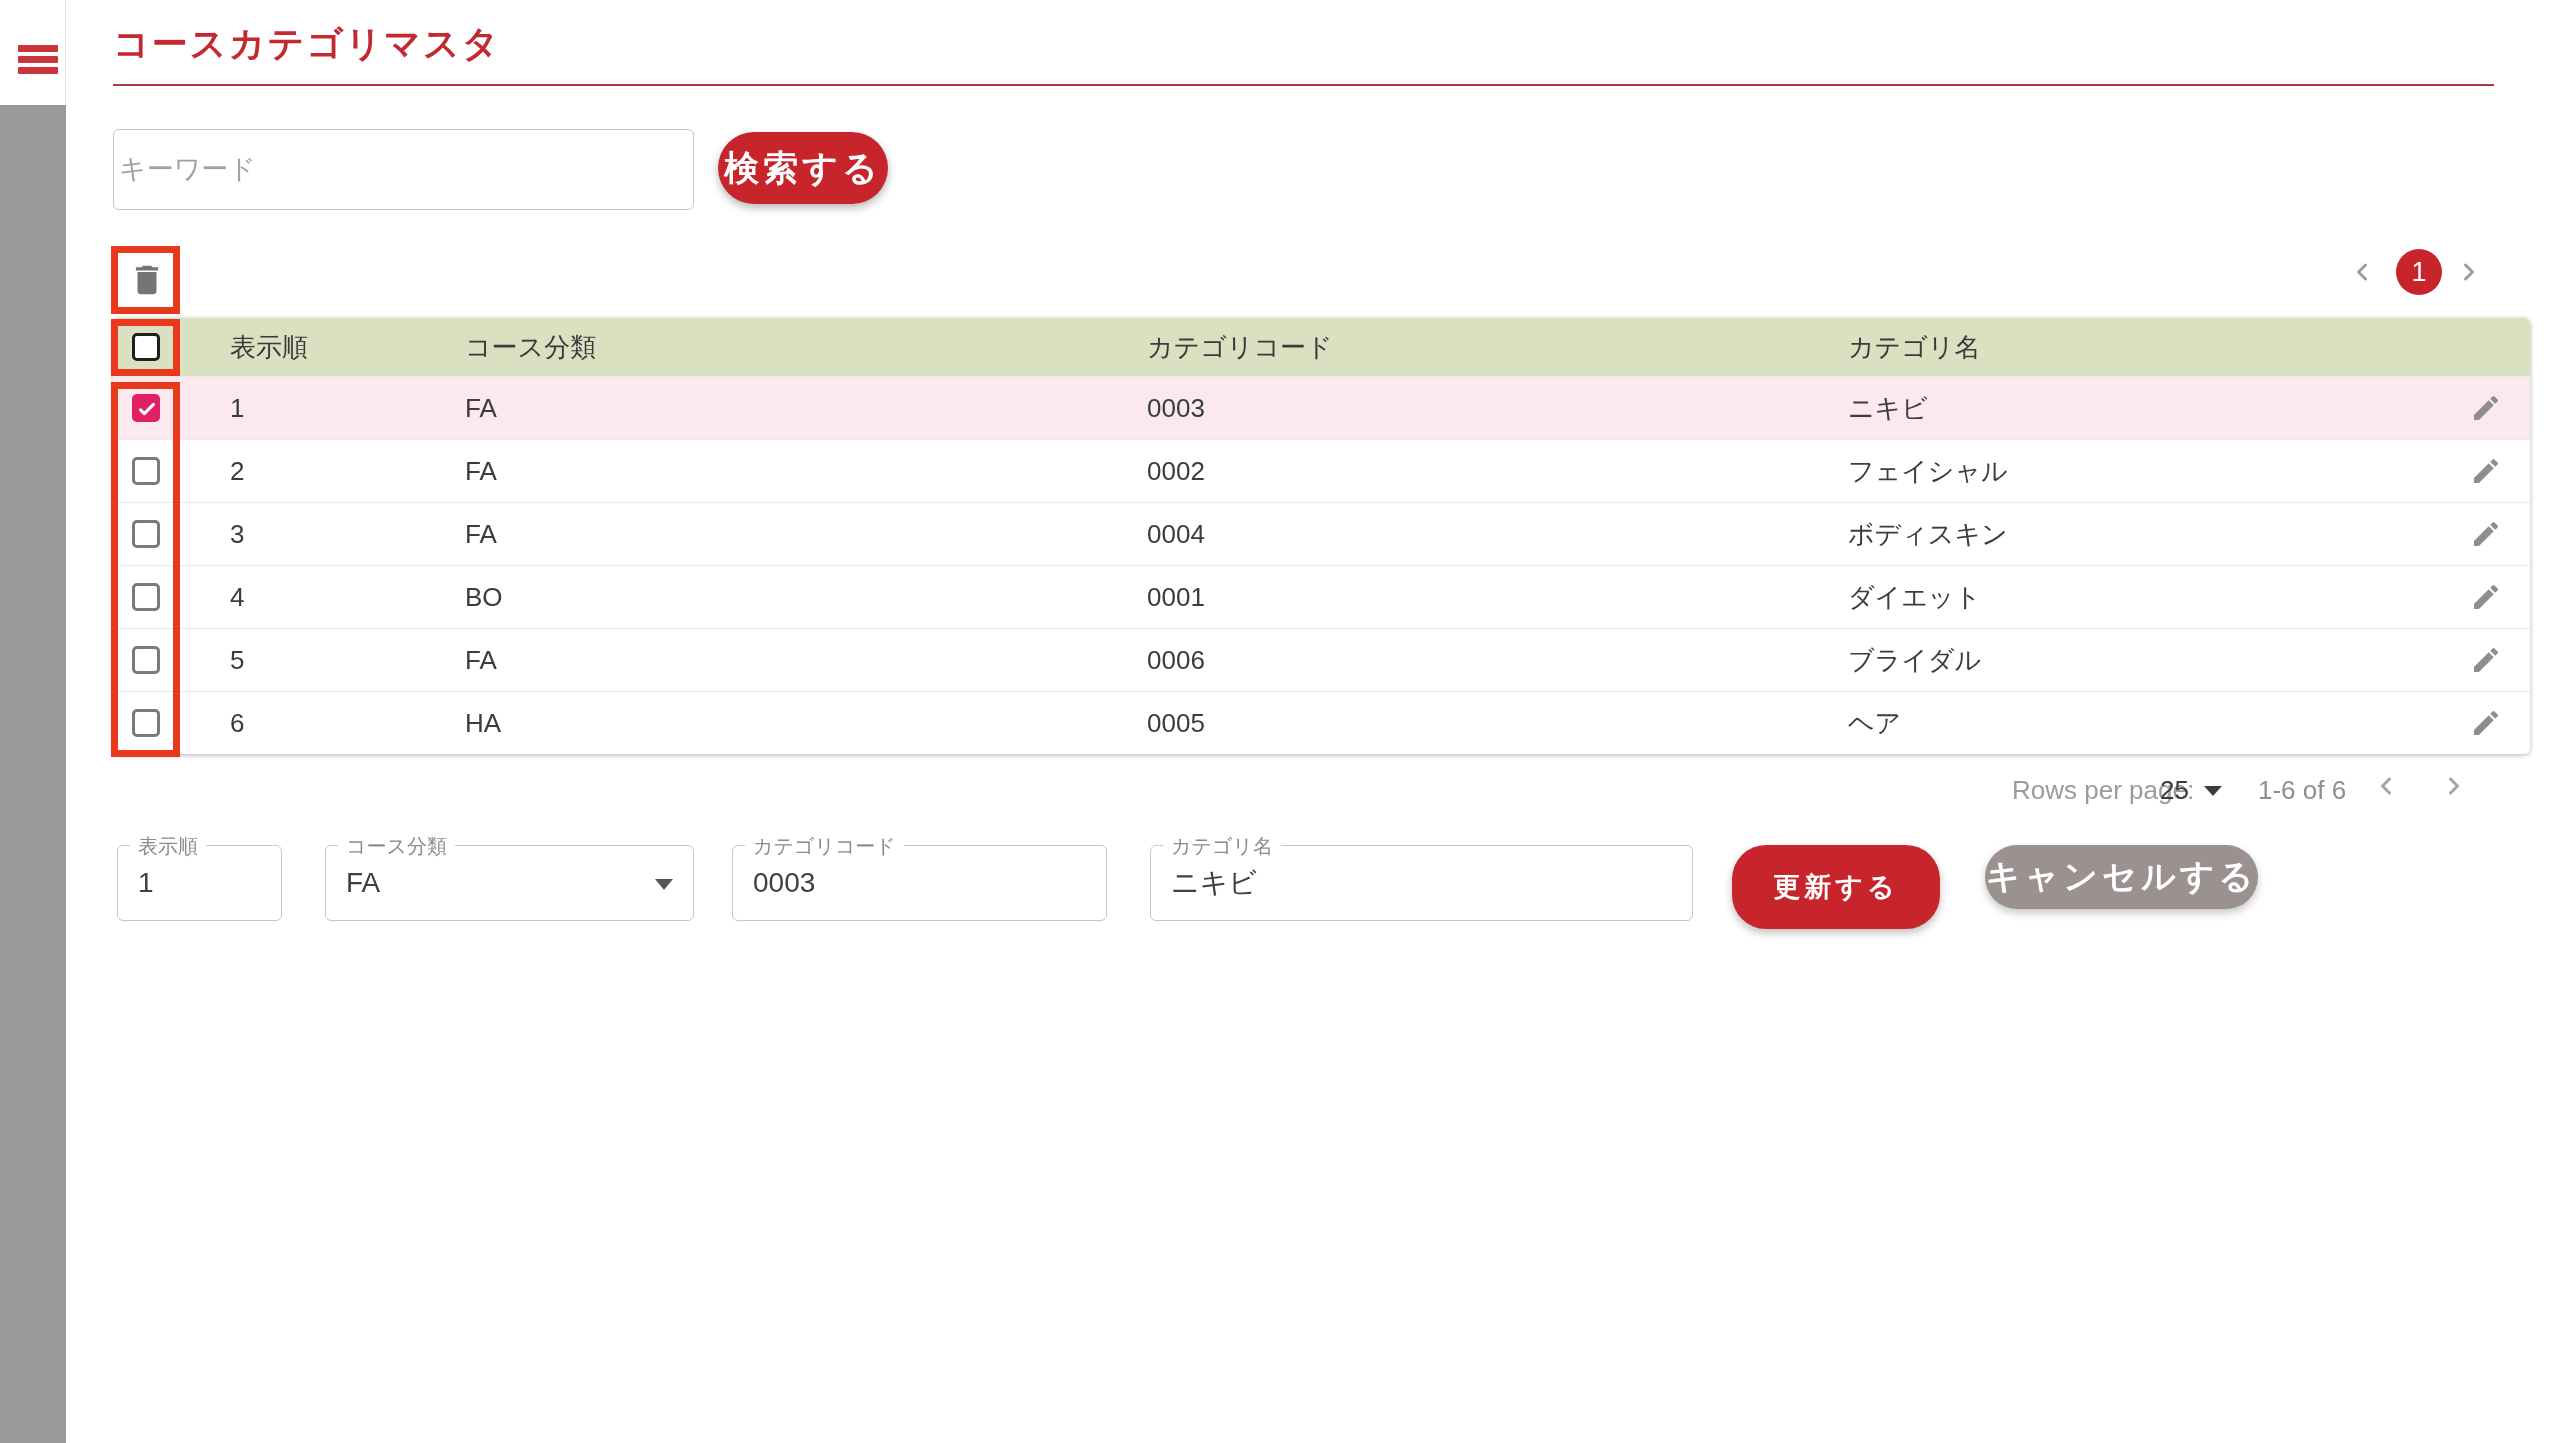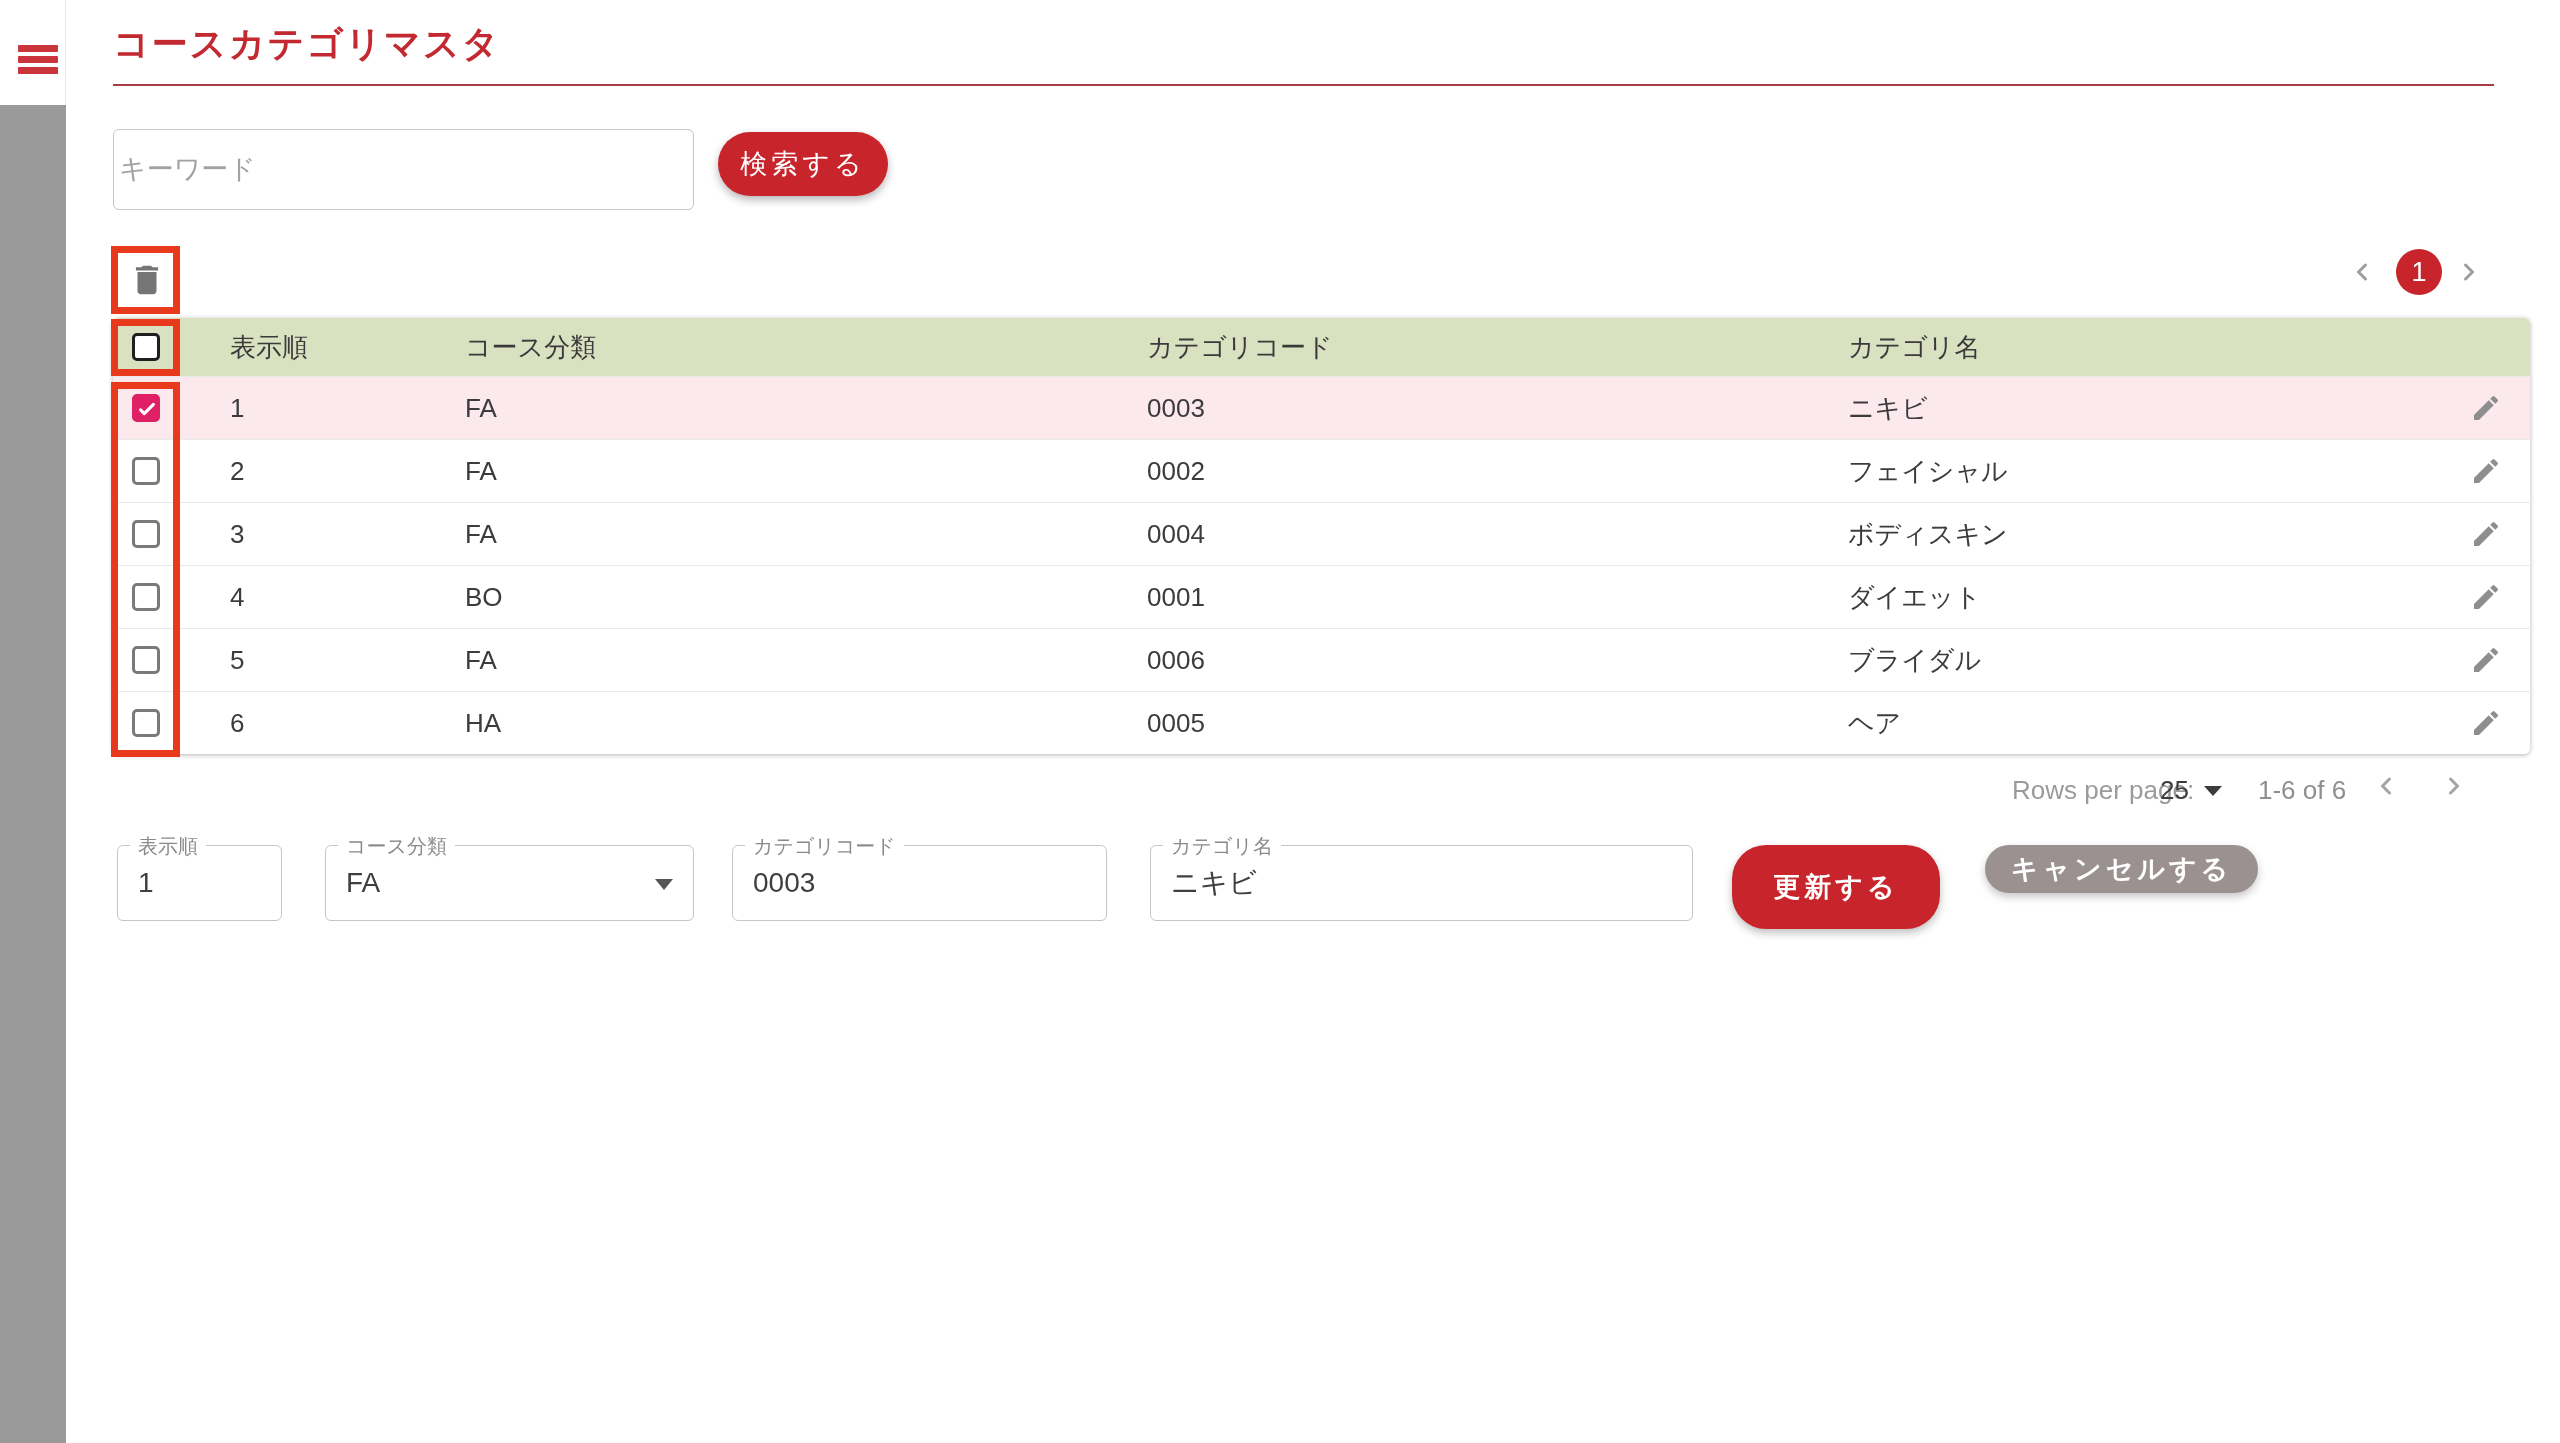--- a/index.html
+++ b/index.html
@@ -19,21 +19,21 @@
   .hamburger i{display:block; height:7px; width:40px; background:#c9353b; border-radius:1px; margin-bottom:4px;}
 
   
   .page-title{position:absolute; left:113px; top:20px; font-size:36px; font-weight:bold; color:var(--title-red); letter-spacing:2px;}
   .title-divider{position:absolute; left:113px; top:84px; width:2381px; height:2px; background:#a93a46;}
 
   
   .search-input{position:absolute; left:113px; top:129px; width:581px; height:81px; border:1px solid #c6c6c6; border-radius:6px; font-size:27px; color:#3c3c3c; padding:0 5px; outline:none; font-family:inherit;}
   .search-input::placeholder{color:#a2a2a2;}
   .btn{display:flex; align-items:center; justify-content:center; color:#fff; border:none; cursor:pointer; font-family:inherit; letter-spacing:4px;}
-  .search-btn{position:absolute; left:718px; top:132px; width:170px; height:64px; border-radius:36px; background:var(--accent-red); font-size:27px; box-shadow:0 4px 8px rgba(0,0,0,.28);}
+  .search-btn{position:absolute; left:718px; top:132px; width:170px; height:72px; border-radius:36px; background:var(--accent-red); font-size:35px; box-shadow:0 4px 8px rgba(0,0,0,.28);font-weight:bold;}
 
   
   .trash-btn{position:absolute; left:128px; top:260px; width:38px; height:40px; background:none; border:none; cursor:pointer;}
   .trash-btn svg{width:38px; height:40px; fill:#757575;}
 
   
   .chev{position:absolute; width:28px; height:28px; cursor:pointer;}
   .chev svg{width:28px; height:28px; stroke:#9e9e9e; stroke-width:2.6; fill:none; stroke-linecap:round; stroke-linejoin:round;}
   .pg-prev{left:2348px; top:258px;}
   .pg-next{left:2455px; top:258px;}
@@ -73,21 +73,21 @@
   
   .field{position:absolute; top:845px; height:76px; border:1px solid #c6c6c6; border-radius:6px; background:#fff;}
   .field .flabel{position:absolute; top:-13px; left:12px; background:#fff; padding:0 8px; font-size:20px; color:#8a8a8a; white-space:nowrap;}
   .field .fvalue{position:absolute; left:20px; top:50%; transform:translateY(-50%); font-size:28px; color:#3f3f3f; white-space:nowrap;}
   .f1{left:117px; width:165px;}
   .f2{left:325px; width:369px; cursor:pointer;}
   .f3{left:732px; width:375px;}
   .f4{left:1150px; width:543px;}
   .select-caret{position:absolute; right:20px; top:33px; width:0; height:0; border-left:9px solid transparent; border-right:9px solid transparent; border-top:11px solid #555;}
   .update-btn{position:absolute; left:1732px; top:845px; width:208px; height:84px; border-radius:34px; background:var(--accent-red); font-size:27px; font-weight:bold; box-shadow:0 4px 8px rgba(0,0,0,.25);}
-  .cancel-btn{position:absolute; left:1985px; top:845px; width:273px; height:48px; border-radius:34px; background:var(--cancel-gray); font-size:27px; font-weight:bold; box-shadow:0 4px 8px rgba(0,0,0,.22);}
+  .cancel-btn{position:absolute; left:1985px; top:845px; width:273px; height:64px; border-radius:34px; background:var(--cancel-gray); font-size:34px; font-weight:bold; box-shadow:0 4px 8px rgba(0,0,0,.22);}
 </style>
 </head>
 <body>
 
 <div class="sidebar">
   <div class="sidebar-top"></div>
   <div class="sidebar-body"></div>
   <div class="hamburger">
       <i></i>
       <i></i>

